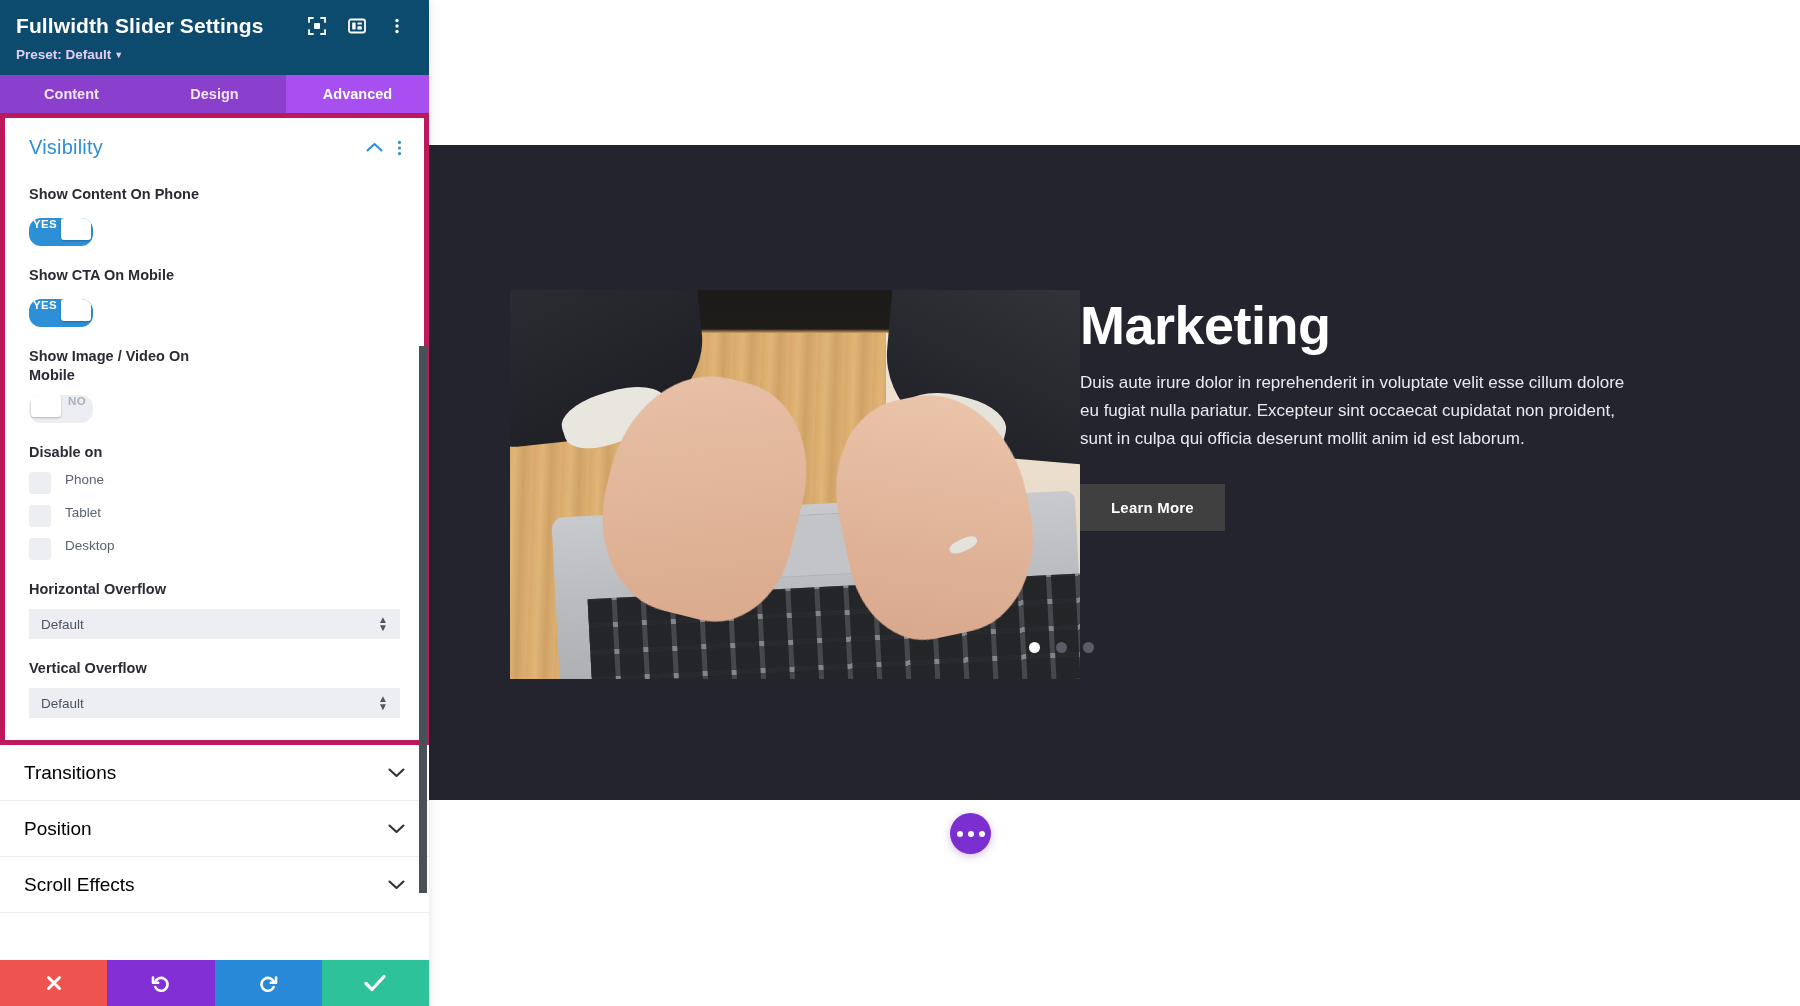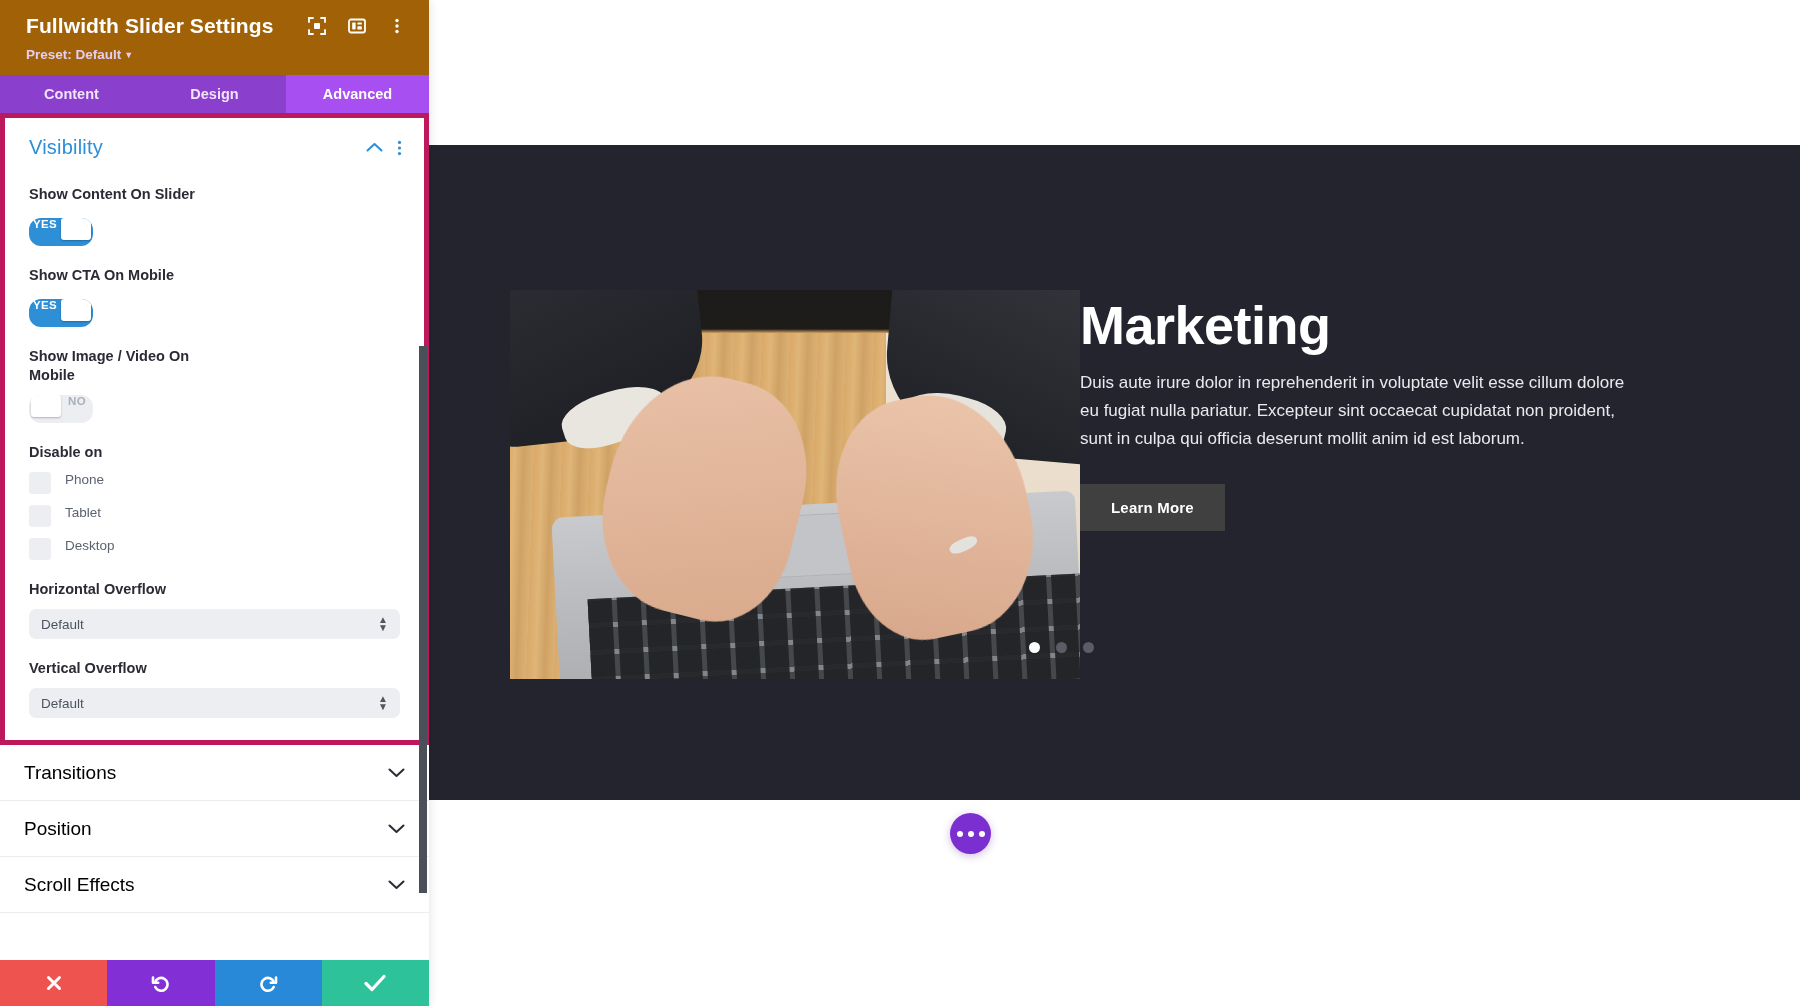--- a/index.html
+++ b/index.html
@@ -15,22 +15,22 @@
   #settings-panel {
     position: absolute; left: 0; top: 0;
     width: 429px; height: 1006px;
     background: #ffffff;
     display: flex; flex-direction: column;
     z-index: 30;
     box-shadow: 0 0 10px rgba(0,0,0,.12);
   }
   
   .panel-header {
-    background: #a16207;
-    padding: 14px 20px 12px 26px;
+    background: #0c4a6e;
+    padding: 14px 20px 12px 16px;
     position: relative; flex: 0 0 auto;
   }
   .panel-title-row { display:flex; align-items:center; }
   .panel-title {
     color:#fff; font-size: 21px; font-weight: 700; letter-spacing:.1px;
     flex: 1 1 auto; white-space:nowrap;
   }
   .header-icons { display:flex; align-items:center; gap: 20px; padding-right: 2px;}
   .hicon { width:20px; height:20px; display:flex; align-items:center; justify-content:center; cursor:pointer; }
   .hicon svg { display:block; }
@@ -83,21 +83,21 @@
   .switch.on .knob { order:2; margin-right:2px; }
   .switch.off .knob { order:1; margin-left:2px; }
 
   
   .checkrow { display:flex; align-items:flex-start; margin-bottom:11px; }
   .checkbox { width:22px; height:22px; border-radius:3px; background:#eceef2; flex:0 0 auto; cursor:pointer; }
   .checkrow .cl { font-size:13.5px; color:#5b6270; margin-left:14px; }
 
   
   .sel {
-    position:relative; background:#eceef2; border-radius:7px; height:30px;
+    position:relative; background:#eceef2; border-radius:0; height:30px;
     display:flex; align-items:center; padding: 0 12px; cursor:pointer;
   }
   .sel .val { font-size:13.5px; color:#4c5360; flex:1 1 auto; }
   .sel .updown { color:#50565f; font-size:10px; line-height:8px; text-align:center; }
 
   
   .acc-row {
     display:flex; align-items:center; padding: 0 24px; height:56px;
     border-bottom:1px solid #ededf0; cursor:pointer; background:#fff;
   }
@@ -302,21 +302,21 @@
               <svg width="5" height="16" viewBox="0 0 5 16">
                 <circle cx="2.5" cy="2.4" r="1.6" fill="#2c8fd8"></circle>
                 <circle cx="2.5" cy="8" r="1.6" fill="#2c8fd8"></circle>
                 <circle cx="2.5" cy="13.6" r="1.6" fill="#2c8fd8"></circle>
               </svg>
             </span>
           </div>
         </div>
 
         <div class="field">
-          <div class="field-label">Show Content On Slider</div>
+          <div class="field-label">Show Content On Phone</div>
           <div class="switch on">
             <span class="lbl">YES</span>
             <span class="knob"></span>
           </div>
         </div>
 
         <div class="field">
           <div class="field-label">Show CTA On Mobile</div>
           <div class="switch on">
             <span class="lbl">YES</span>

